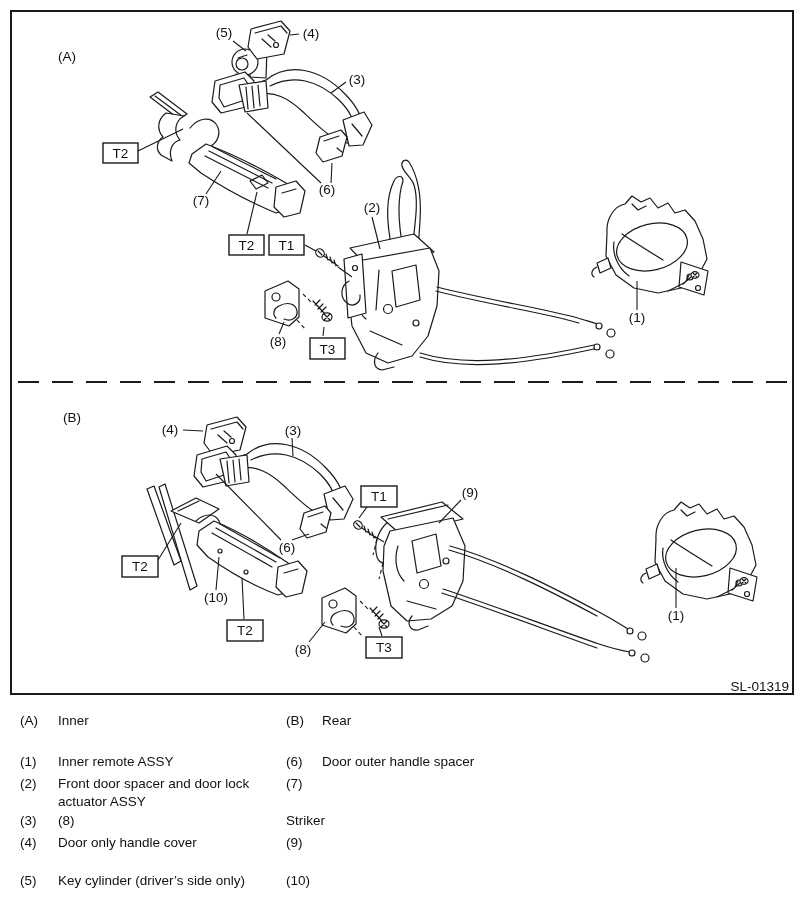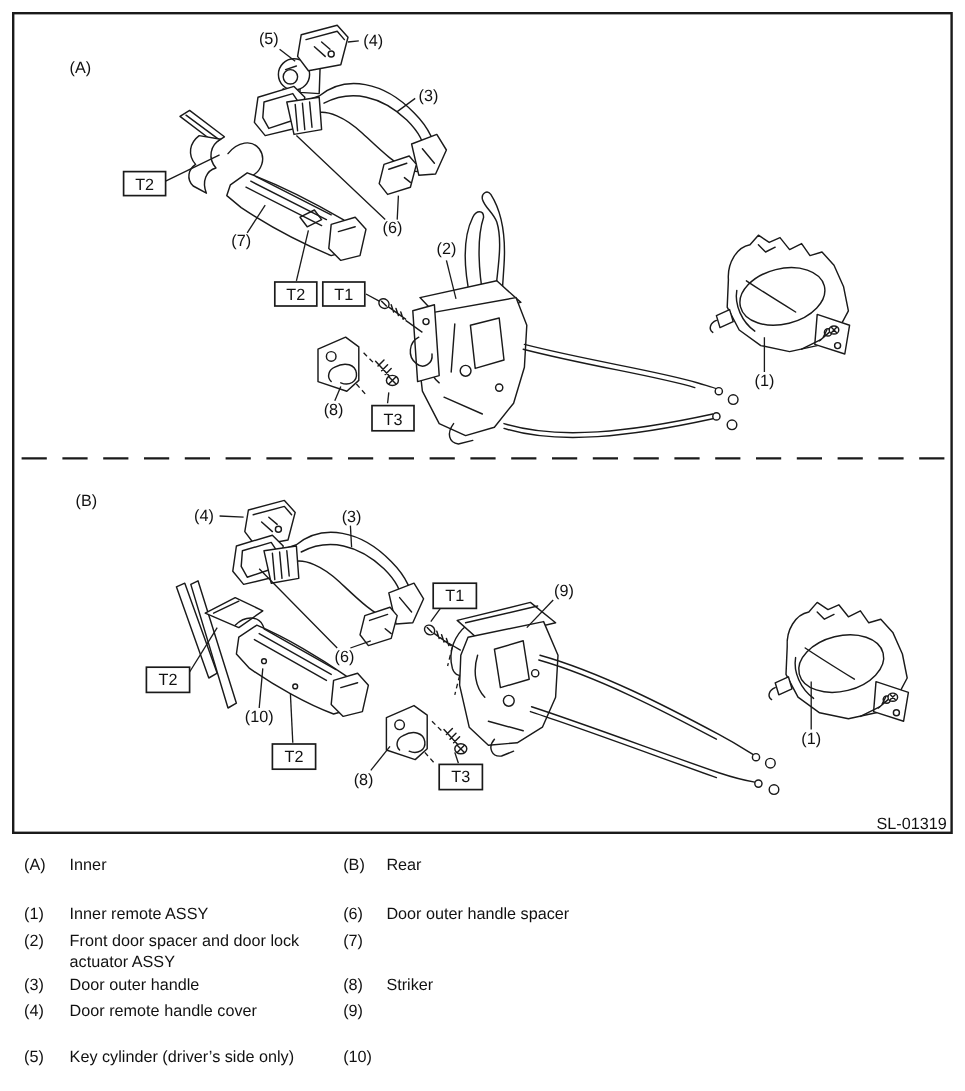--- a/index.html
+++ b/index.html
@@ -292,27 +292,26 @@
     <span class="num">(6)</span>
     <span>Door outer handle spacer</span>
   </div>
   <div class="legend-row" style="top:80px;">
     <span class="num">(2)</span>
     <span>Front door spacer and door lock actuator ASSY</span>
     <span class="num">(7)</span>
   </div>
   <div class="legend-row" style="top:117px;">
     <span class="num">(3)</span>
-    <span>Door outer handle</span>
     <span class="num">(8)</span>
     <span>Striker</span>
   </div>
   <div class="legend-row" style="top:139px;">
     <span class="num">(4)</span>
-    <span>Door remote handle cover</span>
+    <span>Door only handle cover</span>
     <span class="num">(9)</span>
   </div>
   <div class="legend-row" style="top:177px;">
     <span class="num">(5)</span>
     <span>Key cylinder (driver’s side only)</span>
     <span class="num">(10)</span>
   </div>
 </div>
 
 </div>

